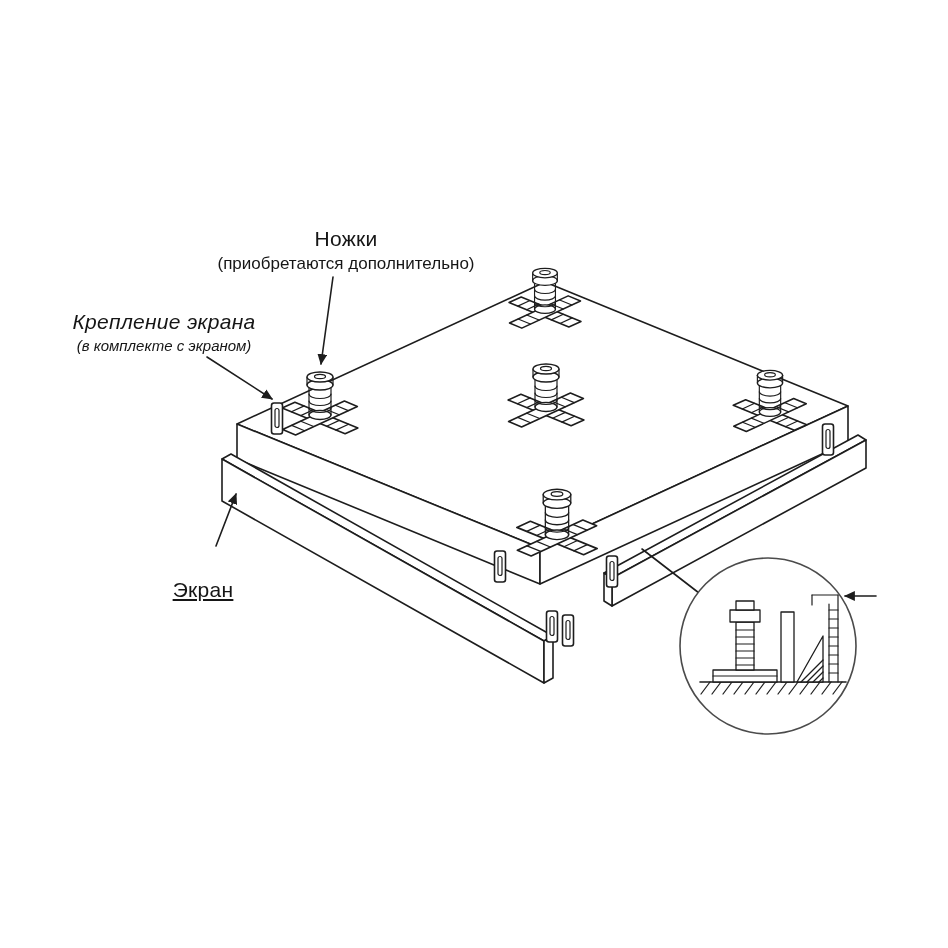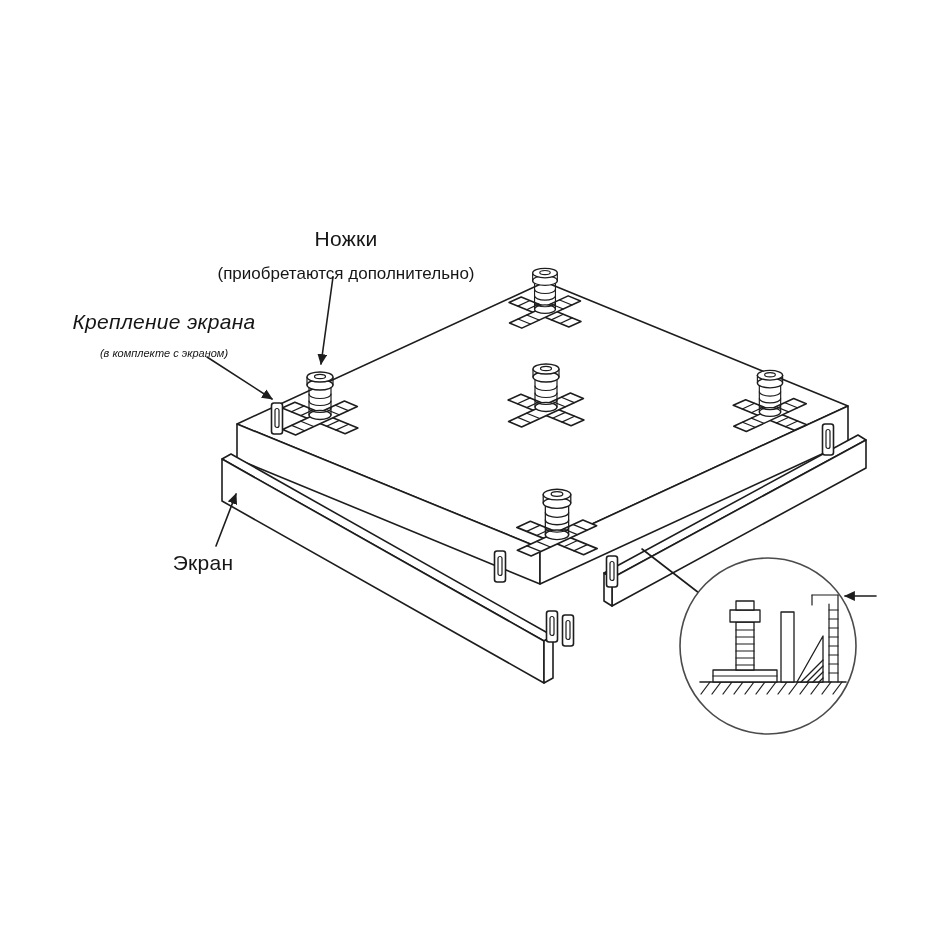--- a/index.html
+++ b/index.html
@@ -4,25 +4,25 @@
 <style>
   * { margin:0; padding:0; box-sizing:border-box; }
   body { background:#ffffff; }
   .canvas { position:relative; width:948px; height:796px; background:var(--bg,#fff);
             font-family:"Liberation Sans", sans-serif; color:#1d1d1d; overflow:hidden; }
   .diagram { position:absolute; left:0; top:0; color:var(--line,#1d1d1d); }
 
   .label { position:absolute; transform:translateX(-50%); text-align:center;
            white-space:nowrap; color:#161616; }
   .label .t { font-size:21px; font-weight:500; letter-spacing:.3px; }
-  .label .s { font-size:17px; margin-top:13px; }
-  .label-mount .s { font-size:11px; }
+  .label .s { font-size:17px; margin-top:3px; }
+  .label-mount .s { font-size:15px; }
   .label-legs  { left:346px; top:227px; }
   .label-mount { left:164px; top:310px;font-style:italic; }
-  .label-screen{ left:203px; top:551px; }
+  .label-screen{ left:203px; top:578px;text-decoration:underline; }
 
   
   .o  { stroke:currentColor; stroke-width:1.6; fill:none; stroke-linecap:round; }
   .f  { stroke:currentColor; stroke-width:1.6; fill:#fff; stroke-linejoin:round; }
   .f2 { stroke:currentColor; stroke-width:1.3; fill:#fff; stroke-linejoin:round; }
   .o2 { stroke:currentColor; stroke-width:1.2; fill:none; stroke-linecap:round; }
   .ring { stroke:var(--ringc,#4b4b4b); stroke-width:1.6; fill:#fff; }
   .ahp { fill:currentColor; stroke:none; }
 </style>
 </head>

